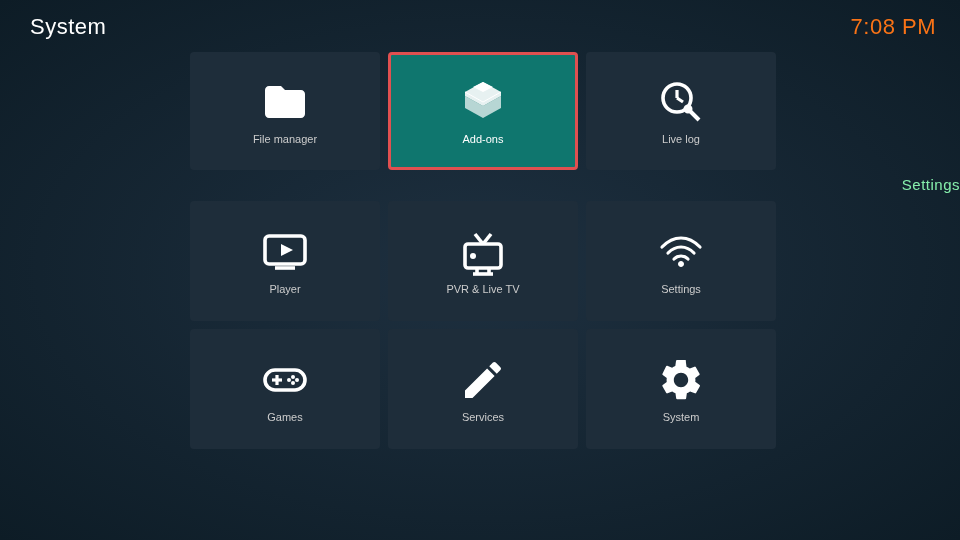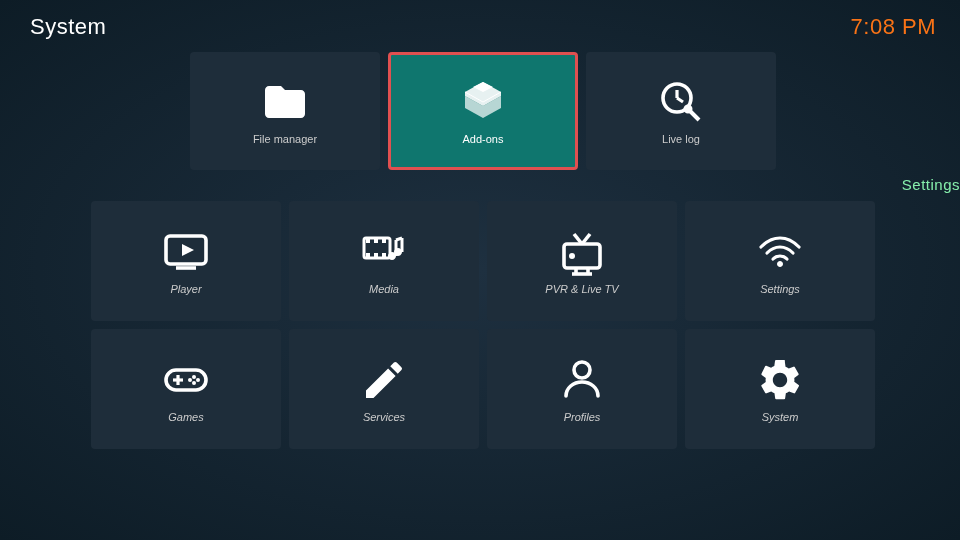--- a/index.html
+++ b/index.html
@@ -70,21 +70,20 @@
       letter-spacing: 0.5px;
     }
 
     
     .grid-row {
       display: flex;
       justify-content: center;
       gap: 8px;
       padding: 0 60px;
       margin-top: 8px;
-      font-style: italic;
     }
 
     
     .tile {
       width: 190px;
       height: 120px;
       background: #1e2d3a;
       border-radius: 4px;
       display: flex;
       flex-direction: column;
@@ -191,41 +190,20 @@
       <div class="icon-wrap">
         <svg viewBox="0 0 24 24">
           <rect x="2" y="4" width="20" height="14" rx="2" fill="none" stroke="#ffffff" stroke-width="1.8"></rect>
           <polygon points="10,8 10,14 16,11" fill="#ffffff"></polygon>
           <line x1="7" y1="20" x2="17" y2="20" stroke="#ffffff" stroke-width="1.8"></line>
         </svg>
       </div>
       <span class="tile-label">Player</span>
     </div>
 
-    <div class="tile">
-      <div class="icon-wrap">
-        <svg viewBox="0 0 24 24">
-
-          <rect x="2" y="5" width="13" height="10" rx="1" fill="none" stroke="#ffffff" stroke-width="1.5"></rect>
-          <rect x="3" y="5" width="2" height="2.5" fill="#ffffff"></rect>
-          <rect x="7" y="5" width="2" height="2.5" fill="#ffffff"></rect>
-          <rect x="11" y="5" width="2" height="2.5" fill="#ffffff"></rect>
-          <rect x="3" y="12.5" width="2" height="2.5" fill="#ffffff"></rect>
-          <rect x="7" y="12.5" width="2" height="2.5" fill="#ffffff"></rect>
-          <rect x="11" y="12.5" width="2" height="2.5" fill="#ffffff"></rect>
-
-          <path d="M18 6v8" stroke="#ffffff" stroke-width="1.5"></path>
-          <path d="M21 5v7" stroke="#ffffff" stroke-width="1.5"></path>
-          <path d="M18 14c0 1.1-.9 2-2 2s-2-.9-2-2 .9-2 2-2 2 .9 2 2z" fill="#ffffff"></path>
-          <path d="M21 12c0 1.1-.9 2-2 2s-2-.9-2-2 .9-2 2-2 2 .9 2 2z" fill="#ffffff"></path>
-          <line x1="18" y1="6" x2="21" y2="5" stroke="#ffffff" stroke-width="1.5"></line>
-        </svg>
-      </div>
-      <span class="tile-label">Media</span>
-    </div>
 
     <div class="tile">
       <div class="icon-wrap">
         <svg viewBox="0 0 24 24">
 
           <rect x="3" y="8" width="18" height="12" rx="1.5" fill="none" stroke="#ffffff" stroke-width="1.8"></rect>
           <line x1="12" y1="8" x2="8" y2="3" stroke="#ffffff" stroke-width="1.8"></line>
           <line x1="12" y1="8" x2="16" y2="3" stroke="#ffffff" stroke-width="1.8"></line>
           <line x1="9" y1="20" x2="9" y2="23" stroke="#ffffff" stroke-width="1.8"></line>
           <line x1="15" y1="20" x2="15" y2="23" stroke="#ffffff" stroke-width="1.8"></line>
@@ -274,30 +252,20 @@
     <div class="tile">
       <div class="icon-wrap">
         <svg viewBox="0 0 24 24">
 
           <path d="M3 17.25V21h3.75L17.81 9.94l-3.75-3.75L3 17.25zM20.71 7.04a1 1 0 0 0 0-1.41l-2.34-2.34a1 1 0 0 0-1.41 0l-1.83 1.83 3.75 3.75 1.83-1.83z" fill="#ffffff"></path>
         </svg>
       </div>
       <span class="tile-label">Services</span>
     </div>
 
-    <div class="tile">
-      <div class="icon-wrap">
-        <svg viewBox="0 0 24 24">
-
-          <circle cx="12" cy="7" r="4" fill="none" stroke="#ffffff" stroke-width="1.8"></circle>
-          <path d="M4 20c0-4 3.6-7 8-7s8 3 8 7" fill="none" stroke="#ffffff" stroke-width="1.8" stroke-linecap="round"></path>
-        </svg>
-      </div>
-      <span class="tile-label">Profiles</span>
-    </div>
 
     <div class="tile">
       <div class="icon-wrap">
         <svg viewBox="0 0 24 24">
 
           <path d="M19.14 12.94c.04-.3.06-.61.06-.94s-.02-.64-.07-.94l2.03-1.58a.49.49 0 0 0 .12-.61l-1.92-3.32a.49.49 0 0 0-.59-.22l-2.39.96a6.97 6.97 0 0 0-1.62-.94l-.36-2.54A.484.484 0 0 0 14 2h-4a.484.484 0 0 0-.48.41l-.36 2.54c-.59.24-1.13.57-1.62.94l-2.39-.96a.47.47 0 0 0-.59.22L2.74 8.87a.49.49 0 0 0 .12.61l2.03 1.58c-.05.3-.09.63-.09.94s.02.64.07.94l-2.03 1.58a.49.49 0 0 0-.12.61l1.92 3.32c.12.22.37.29.59.22l2.39-.96c.5.37 1.03.7 1.62.94l.36 2.54c.05.24.27.41.49.41h4c.22 0 .43-.17.47-.41l.36-2.54c.59-.24 1.13-.57 1.62-.94l2.39.96c.22.08.47 0 .59-.22l1.92-3.32a.49.49 0 0 0-.12-.61l-2.01-1.58zM12 15.6c-1.98 0-3.6-1.62-3.6-3.6s1.62-3.6 3.6-3.6 3.6 1.62 3.6 3.6-1.62 3.6-3.6 3.6z" fill="#ffffff"></path>
         </svg>
       </div>
       <span class="tile-label">System</span>
     </div>

